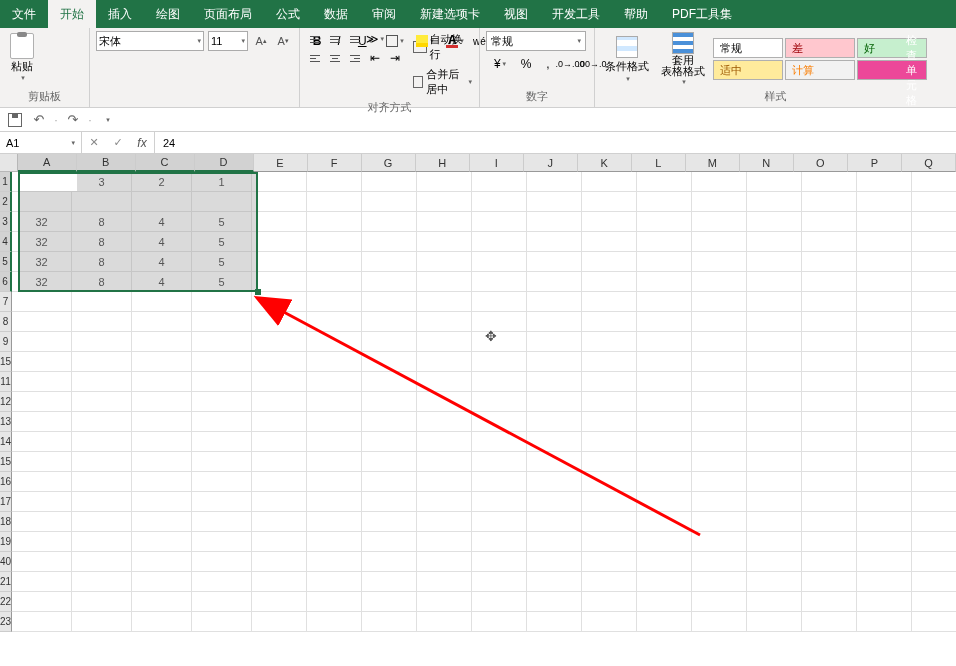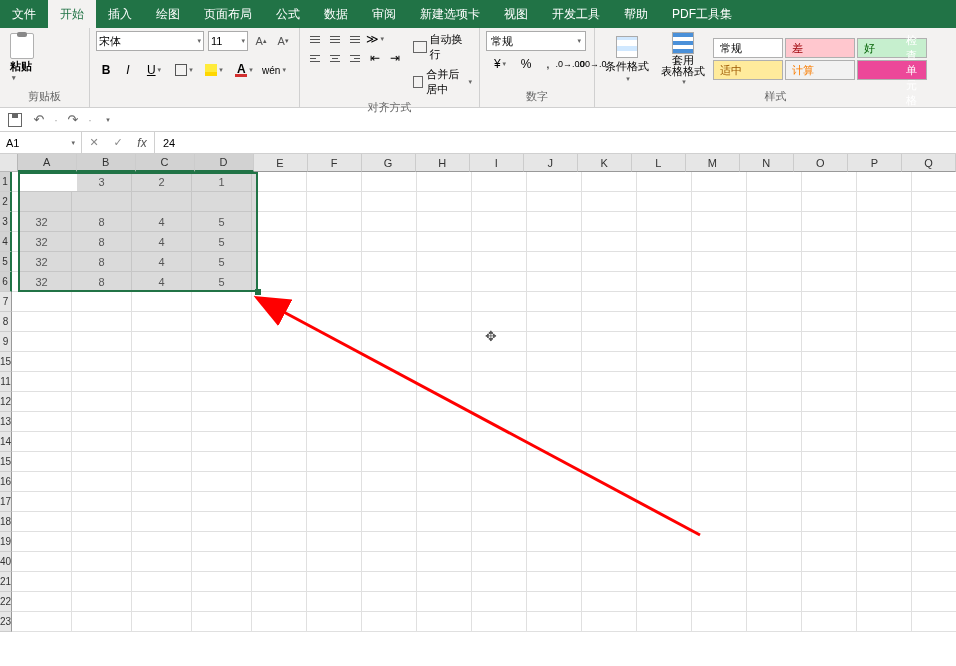--- a/index.html
+++ b/index.html
@@ -13,35 +13,35 @@
 .bulb-icon { width: 12px; height: 12px; border: 1px solid #fff; border-radius: 50%; display: inline-block; position: relative; }
 .bulb-icon::after { content: ""; position: absolute; bottom: -3px; left: 3px; width: 4px; height: 3px; background: #fff; }
 
 
 .ribbon { background: #f3f2f1; height: 80px; display: flex; border-bottom: 1px solid #d0d0d0; }
 .group { border-right: 1px solid #d0d0d0; padding: 3px 6px; display: flex; flex-direction: column; justify-content: space-between; }
 .group-label { text-align: center; color: #666; font-size: 11px; padding-top: 2px; }
 .group-content { display: flex; align-items: flex-start; gap: 4px; flex: 1; }
 
 
-.clipboard-big { display: flex; flex-direction: column; padding: 2px 4px; font-weight: bold; }
+.clipboard-big { display: flex; flex-direction: column; align-items: center; padding: 2px 4px; }
 .paste-icon { width: 24px; height: 26px; background: #fff; border: 1px solid #b0b0b0; position: relative; border-radius: 2px; }
 .paste-icon::before { content: ""; position: absolute; top: -2px; left: 6px; width: 10px; height: 5px; background: #888; border-radius: 2px; }
 .clipboard-small { display: flex; flex-direction: column; gap: 2px; font-size: 11px; }
 .clipboard-small div { display: flex; align-items: center; gap: 3px; padding: 1px 2px; }
 .scissors-icon { width: 12px; height: 12px; display: inline-block; position: relative; }
 .scissors-icon::before, .scissors-icon::after { content: ""; position: absolute; width: 10px; height: 1px; background: #444; top: 5px; left: 0; }
 .scissors-icon::before { transform: rotate(30deg); }
 .scissors-icon::after { transform: rotate(-30deg); }
 .copy-icon { width: 10px; height: 12px; border: 1px solid #666; display: inline-block; position: relative; }
 .copy-icon::after { content: ""; position: absolute; width: 10px; height: 12px; border: 1px solid #666; top: -3px; left: -3px; background: #f3f2f1; }
 .brush-icon { width: 10px; height: 12px; display: inline-block; background: linear-gradient(to bottom, #ffcf66 40%, #888 40%); border-radius: 1px; }
 
 
-.font-group .group-content { flex-direction: column; gap: 9px; }
+.font-group .group-content { gap: 15px; }
 .font-row1 { display: flex; gap: 4px; align-items: center; }
 .font-select { border: 1px solid #ababab; background: #fff; font-size: 11px; padding: 1px 2px; width: 108px; height: 20px; display: flex; align-items: center; justify-content: space-between; }
 .size-select { border: 1px solid #ababab; background: #fff; font-size: 11px; width: 40px; height: 20px; display: flex; align-items: center; justify-content: space-between; padding: 1px 2px; }
 .btn-sq { width: 18px; height: 18px; display: flex; align-items: center; justify-content: center; font-size: 11px; color: #555; }
 .font-row2 { display: flex; gap: 2px; align-items: center; }
 .btn-fmt { width: 20px; height: 20px; display: flex; align-items: center; justify-content: center; }
 .btn-fmt.with-dd { width: 28px; }
 .dd-caret { font-size: 7px; color: #666; margin-left: 2px; }
 .border-icon { width: 12px; height: 12px; border: 1px solid #555; display: inline-block; }
 .fill-icon { width: 12px; height: 12px; background: linear-gradient(to bottom, #ffeb3b 70%, #ffd700 70%); display: inline-block; position: relative; }

